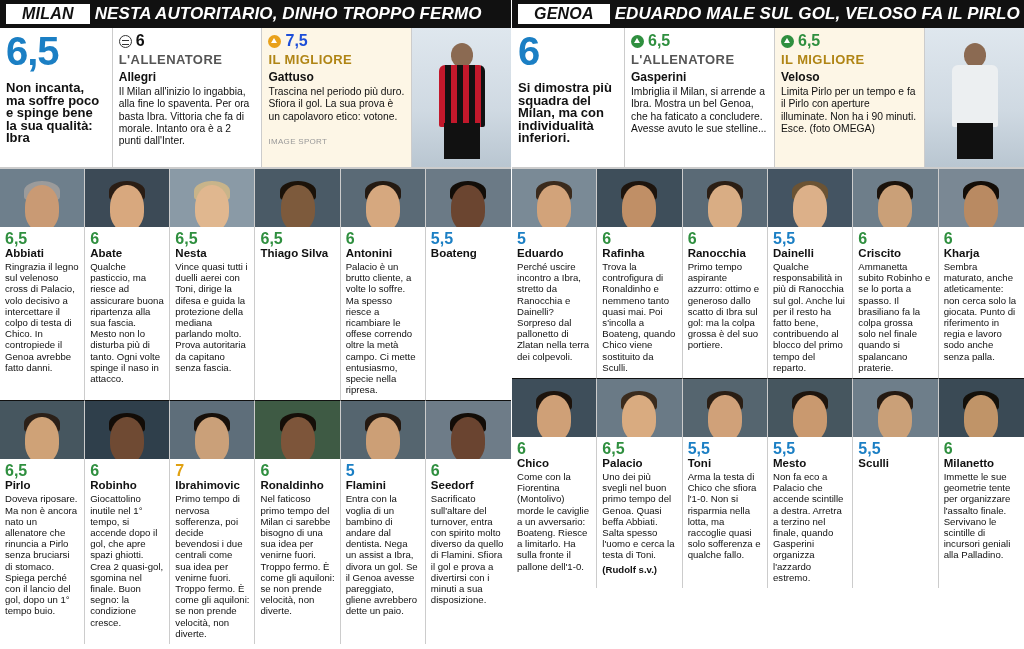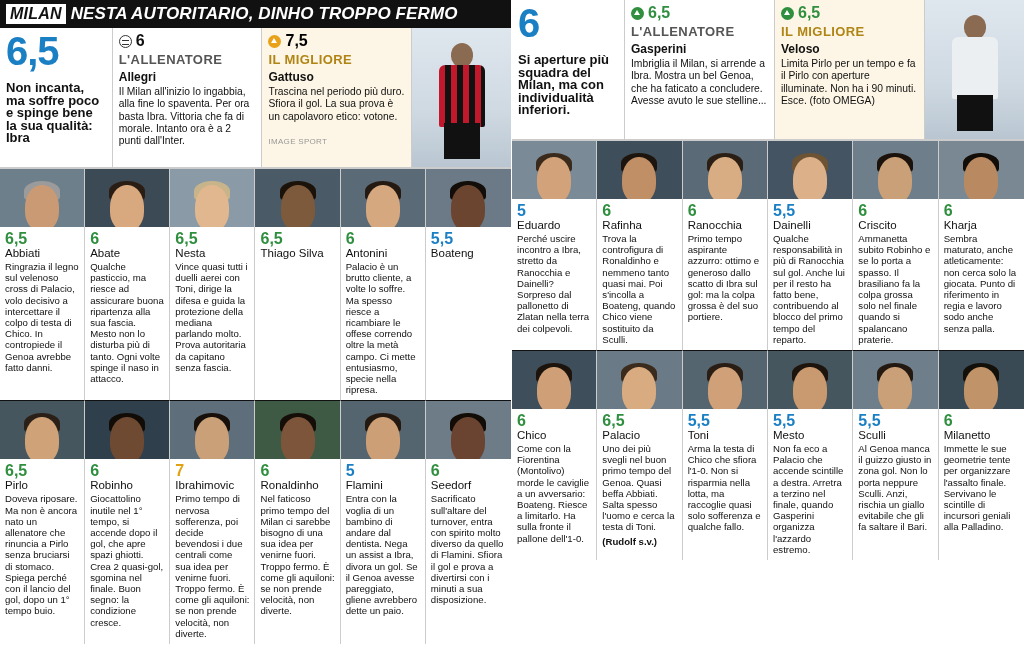--- a/index.html
+++ b/index.html
@@ -23,21 +23,21 @@
     align-items: center;
     padding: 0 6px;
     overflow: hidden;
   }
   .header-band .team {
     font-weight: bold;
     font-size: 16px;
     letter-spacing: .2px;
     background: #fff;
     color: #111;
-    padding: 1px 4px;
+    padding: 1px 16px;
     margin-right: 5px;
     font-style: italic;
   }
   .header-band .headline {
     font-weight: bold;
     font-size: 17px;
     font-style: italic;
     letter-spacing: .1px;
     white-space: nowrap;
   }
@@ -93,21 +93,21 @@
     border-left: 3.5px solid transparent; border-right: 3.5px solid transparent;
     border-bottom: 5px solid #fff;
   }
   .mark.upg { background: #2f8f3f; }
   .mark.upg::after {
     content: ""; position: absolute; left: 3px; top: 3.5px;
     border-left: 3.5px solid transparent; border-right: 3.5px solid transparent;
     border-bottom: 5px solid #fff;
   }
   .colhead .num { font-size: 16px; font-weight: bold; color: #111; }
-  .colhead .num.orange { color: #000000; }
+  .colhead .num.orange { color: #1d4ed8; }
   .colhead .num.green { color: #2f8f3f; }
   .col-label {
     font-size: 13px;
     font-weight: bold;
     color: #555;
     letter-spacing: .4px;
     margin-bottom: 3px;
   }
   .col-label.best { color: #b08515; }
   .player-name {
@@ -174,21 +174,21 @@
   .cell-vote {
     font-size: 16px;
     font-weight: bold;
     line-height: 17px;
     color: #1b7fc4;
   }
   .cell-vote.green { color: #2f8f3f; }
   .cell-vote.orange { color: #e0a112; }
   .cell-name {
     font-size: 11.5px;
-    font-weight: normal;
+    font-weight: bold;
     line-height: 12px;
     margin-bottom: 2px;
   }
   .cell-text {
     font-size: 9.6px;
     line-height: 11.2px;
   }
   .row2 .cell { border-top: 1px solid #111; }
 </style>
 </head>
@@ -383,25 +383,29 @@
             <div class="cell-vote green">6</div>
             <div class="cell-name">Seedorf</div>
             <div class="cell-text">Sacrificato sull'altare del turnover, entra con spirito molto diverso da quello di Flamini. Sfiora il gol e prova a divertirsi con i minuti a sua disposizione.</div>
           </div>
         </div>
       </div>
   </div>
 
   <div class="half">
 
+    <div class="header-band">
+      <span class="team">GENOA</span>
+      <span class="headline">EDUARDO MALE SUL GOL, VELOSO FA IL PIRLO</span>
+    </div>
 
     <div class="top-row">
       <div class="top-col col-vote">
         <div class="bigvote">6</div>
-        <div class="vote-note">Si aperture più squadra del Milan, ma con individualità inferiori.</div>
+        <div class="vote-note">Si dimostra più squadra del Milan, ma con individualità inferiori.</div>
       </div>
 
       <div class="top-col col-coach">
         <div class="colhead">
           <span class="mark upg"></span>
           <span class="num green">6,5</span>
         </div>
         <div class="col-label">L'ALLENATORE</div>
         <div class="player-name">Gasperini</div>
         <div class="body-text">Imbriglia il Milan, si arrende a Ibra. Mostra un bel Genoa, che ha faticato a concludere. Avesse avuto le sue stelline...</div>
@@ -553,21 +557,20 @@
         </div>
         <div class="cell">
           <div class="mug">
             <div class="m-bg" style="background:#6e7e8a"></div>
             <div class="m-hair" style="background:#241911"></div>
             <div class="m-head" style="background:#caa078"></div>
           </div>
           <div class="cell-body">
             <div class="cell-vote ">5,5</div>
             <div class="cell-name">Sculli</div>
-            <div class="cell-text">Al Genoa manca il guizzo giusto in zona gol. Non lo porta neppure Sculli. Anzi, rischia un giallo evitabile che gli fa saltare il Bari.</div>
           </div>
         </div>
         <div class="cell">
           <div class="mug">
             <div class="m-bg" style="background:#3a4a55"></div>
             <div class="m-hair" style="background:#13100a"></div>
             <div class="m-head" style="background:#c09468"></div>
           </div>
           <div class="cell-body">
             <div class="cell-vote green">6</div>

